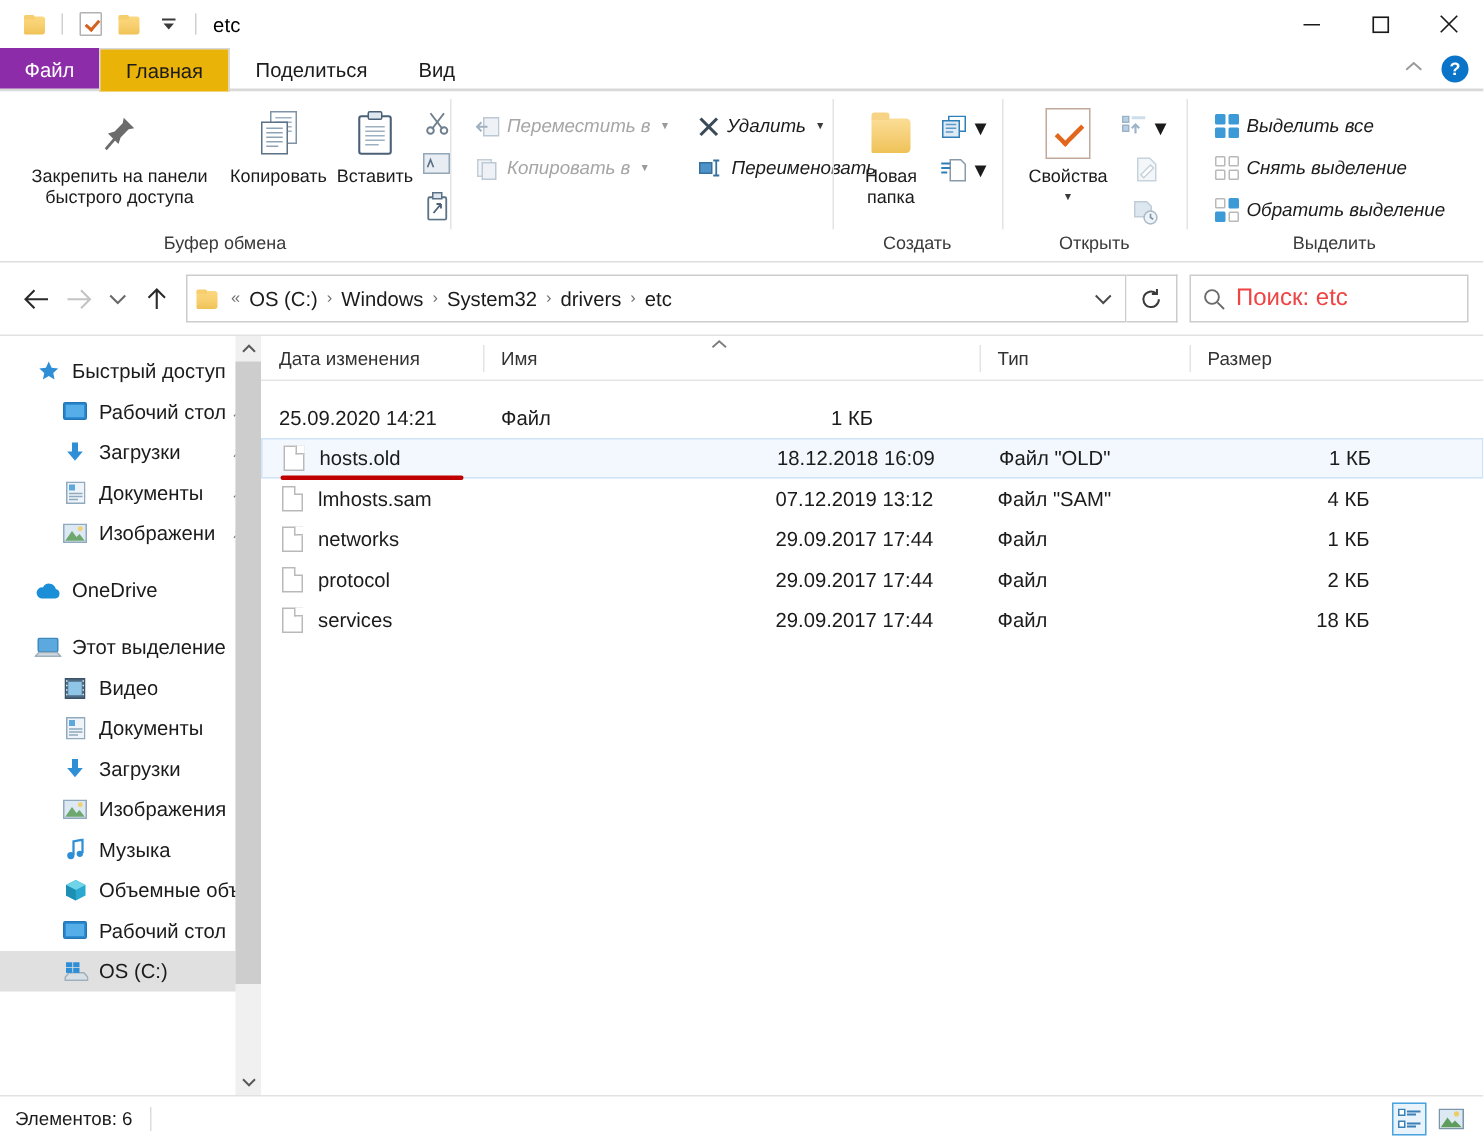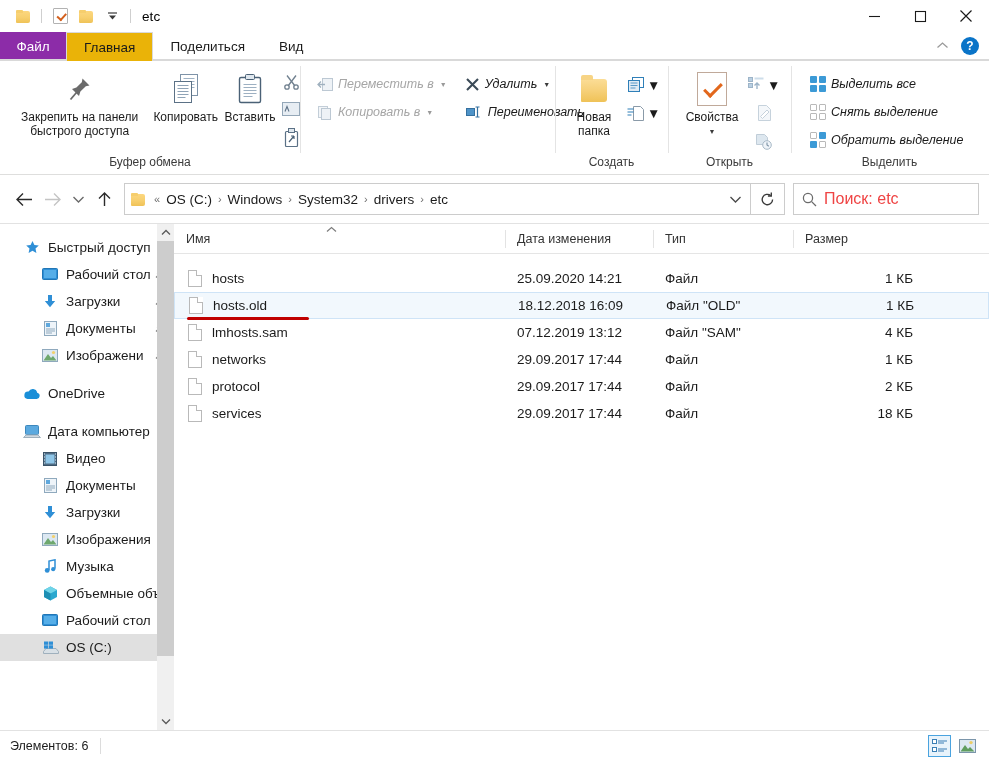--- a/index.html
+++ b/index.html
@@ -748,21 +748,21 @@
 
       <div class="navgap"></div>
 
       <div class="navitem lvl0">
         <span class="nico">
           <svg width="18" height="14" viewBox="0 0 18 14">
               <rect x="2.5" y="0.5" width="13" height="9" rx="1" fill="#5ba9df" stroke="#3d88bd"></rect>
               <path d="M0.5 12.5 L3 10 H15 L17.5 12.5 Z" fill="#cfd9e0" stroke="#9fb0bd"></path>
             </svg>
         </span>
-        <span class="ntxt">Дата компьютер</span>
+        <span class="ntxt">Этот выделение</span>
       </div>
 
       <div class="navitem lvl1">
         <span class="nico">
           <svg width="14" height="14" viewBox="0 0 14 14">
               <rect x="0.5" y="0.5" width="13" height="13" fill="#4f6c85" stroke="#3a5368"></rect>
               <rect x="2.5" y="2.5" width="9" height="9" fill="#8fc6e8"></rect>
               <path d="M1 2h1M1 5h1M1 8h1M1 11h1M12 2h1M12 5h1M12 8h1M12 11h1" stroke="#dfe8ef"></path>
             </svg>
         </span>
@@ -857,40 +857,36 @@
         <div class="arr">
           <svg width="10" height="7" viewBox="0 0 10 7">
               <path d="M1 1.5l4 4 4-4" stroke="#5a5a5a" stroke-width="1.3" fill="none"></path>
             </svg>
         </div>
       </div>
     </div>
 
     <div class="filepane">
       <div class="colhead">
+        <div class="ch" style="width:148px;">Дата изменения</div>
         <div class="ch" style="width:331px;">
           <span>Имя</span>
           <span class="sortmark">
             <svg width="11" height="7" viewBox="0 0 11 7">
                 <path d="M1 5.5l4.5-4 4.5 4" stroke="#7d7d7d" stroke-width="1.2" fill="none"></path>
               </svg>
           </span>
         </div>
-        <div class="ch" style="width:148px;">Дата изменения</div>
         <div class="ch" style="width:140px;">Тип</div>
         <div class="ch sizecol" style="width:110px;justify-content:flex-start;padding-left:12px;">Размер</div>
       </div>
 
       <div class="rows">
 
         <div class="row" style="margin-top:11px;">
-          <div class="cell name" style="width:331px;">
-              <span class="fileico"></span>
-              <span>hosts</span>
-            </div>
           <div class="cell date" style="width:148px;">25.09.2020 14:21</div>
           <div class="cell type" style="width:140px;">Файл</div>
           <div class="cell size" style="width:146px;">1 КБ</div>
         </div>
 
         <div class="row sel">
           <div class="cell name" style="width:331px;">
               <span class="fileico"></span>
               <span>hosts.old</span>
             </div>

